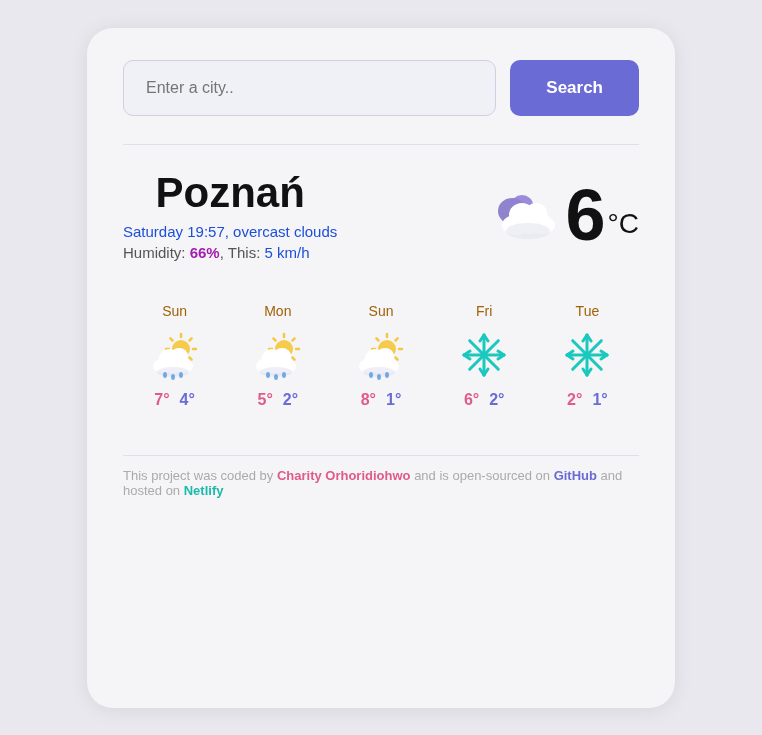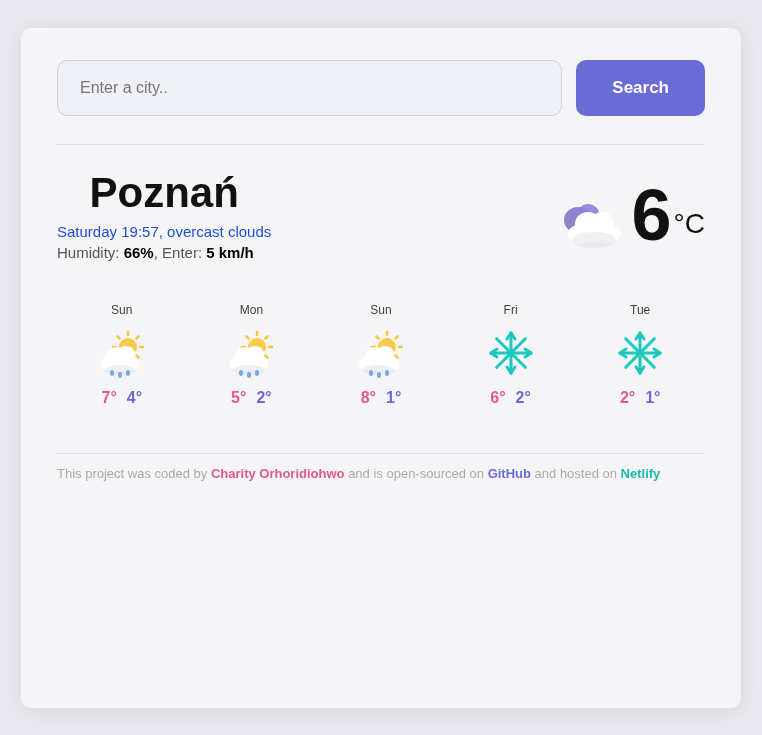--- a/index.html
+++ b/index.html
@@ -6,23 +6,23 @@
     body {
       background: #e8e8ee;
       display: flex;
       justify-content: center;
       align-items: center;
       min-height: 100vh;
       font-family: 'Segoe UI', Arial, sans-serif;
     }
     .card {
       background: #f5f5f8;
-      border-radius: 10px;
+      border-radius: 26px;
       padding: 32px 36px 24px 36px;
-      width: 720px;
+      width: 588px;
       min-height: 680px;
       box-shadow: 0 2px 20px rgba(0,0,0,0.08);
     }
     
     .search-row {
       display: flex;
       gap: 14px;
       margin-bottom: 28px;
     }
     .search-input {
@@ -71,26 +71,26 @@
     }
     .city-date {
       color: #1d4ed8;
       font-size: 15px;
       margin-bottom: 4px;
     }
     .city-humidity {
       color: #555;
       font-size: 15px;
     }
-    .city-humidity .value { color: #000000; font-weight: 700; }
-    .city-humidity .wind-value { color: #000000; font-weight: 700; }
+    .city-humidity .value { color: #a21caf; font-weight: 700; }
+    .city-humidity .wind-value { color: #1d4ed8; font-weight: 400; }
 
     .temp-section {
       display: flex;
-      align-items: flex-end;
+      align-items: center;
       gap: 4px;
     }
     .temp-display {
       font-size: 72px;
       font-weight: 800;
       color: #111;
       line-height: 1;
     }
     .temp-unit {
       font-size: 28px;
@@ -108,22 +108,22 @@
       padding: 10px 0;
     }
     .forecast-day {
       display: flex;
       flex-direction: column;
       align-items: center;
       gap: 10px;
       flex: 1;
     }
     .forecast-label {
-      color: #404040;
-      font-size: 12px;
+      color: #a16207;
+      font-size: 14px;
       font-weight: 500;
     }
     .forecast-temps {
       display: flex;
       gap: 10px;
       font-size: 16px;
       font-weight: 700;
     }
     .high-temp { color: #e05a8a; }
     .low-temp { color: #6b6bd6; }
@@ -153,21 +153,21 @@
 
   <hr class="divider">
 
   <div class="current-weather">
     <div class="city-info">
       <div class="city-name">Poznań</div>
       <div class="city-date">Saturday 19:57, overcast clouds</div>
       <div class="city-humidity">
         <span>Humidity:</span>
         <span class="value">66%</span>,
-        <span>Enter:</span>
+        <span>This:</span>
         <span class="wind-value">5 km/h</span>
       </div>
     </div>
 
     <div class="temp-section">
 
       <svg width="70" height="55" viewBox="0 0 70 55">
 
         <ellipse cx="20" cy="24" rx="14" ry="13" fill="#7c6fc4" opacity="0.85"></ellipse>
         <ellipse cx="30" cy="18" rx="11" ry="10" fill="#9180d4" opacity="0.9"></ellipse>

